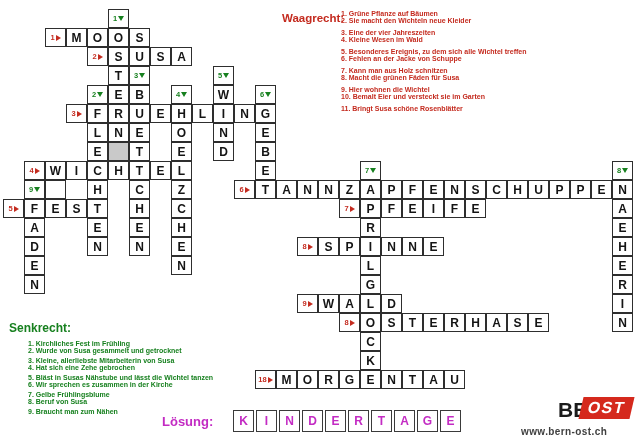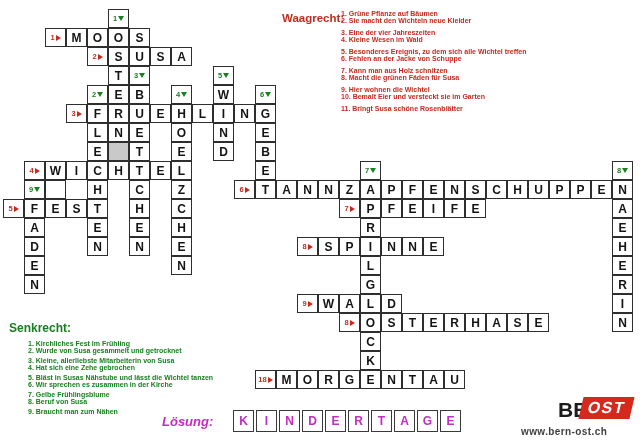--- a/index.html
+++ b/index.html
@@ -22,21 +22,21 @@
   .across-header{position:absolute;left:282px;top:12px;font-size:11.5px;
                  font-weight:bold;color:var(--red,#c42b1f);}
   .down-header{position:absolute;left:9px;top:321px;font-size:12px;
                font-weight:bold;color:var(--green,#17801f);}
   .clues{position:absolute;font-size:7px;font-weight:bold;}
   #across-clues{left:341px;top:10px;color:var(--red,#c42b1f);}
   #down-clues{left:28px;top:340px;color:var(--green,#17801f);}
   .clue-line{line-height:7px;white-space:nowrap;}
   
   .solution-label{position:absolute;left:162px;top:414px;font-size:13px;
-                  font-weight:bold;color:var(--magenta,#c32bc3);font-style:italic;}
+                  font-weight:bold;color:var(--magenta,#c32bc3);}
   #solution-cells{position:absolute;left:233px;top:410px;display:flex;gap:2px;}
   .sol-cell{width:19px;height:20px;border:1px solid #3a3a3a;background:#fff;
             display:flex;align-items:center;justify-content:center;
             font-weight:bold;font-size:12px;color:var(--magenta,#c32bc3);}
   
   .logo-bern{position:absolute;left:549px;top:399px;font-size:21px;line-height:21px;
              font-weight:bold;color:#1b1b1b;letter-spacing:0px;margin-left:9px;}
   .logo-ost-box{position:absolute;left:581px;top:397px;width:51px;height:22px;
                 background:var(--logored,#d5291d);transform:skewX(-13deg);
                 display:flex;align-items:center;justify-content:center;}

